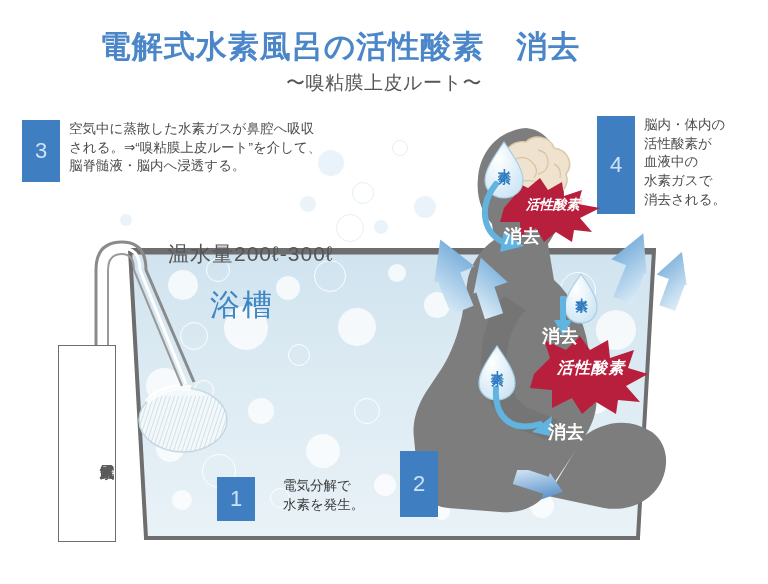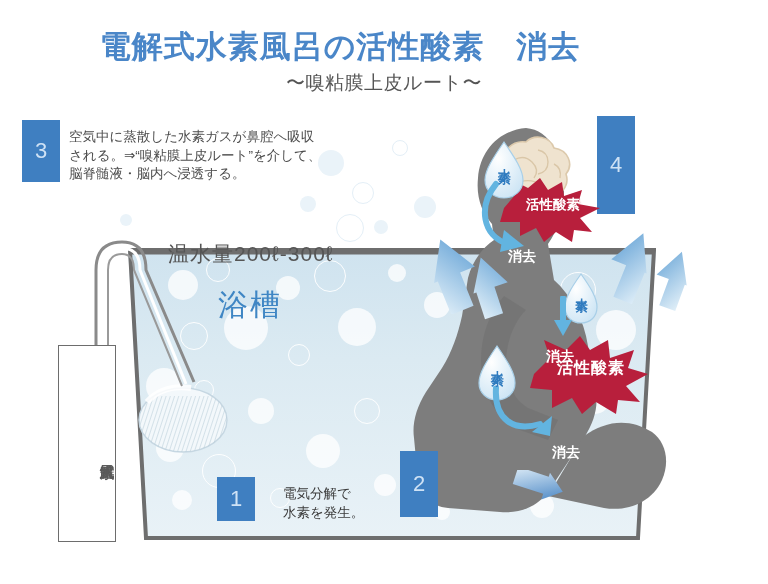--- a/index.html
+++ b/index.html
@@ -12,21 +12,21 @@
          font-size:31px;font-weight:bold;color:#4a86c8;letter-spacing:1px;}
   .subtitle{position:absolute;left:0;top:70px;width:768px;text-align:center;
             font-size:19px;color:#555;letter-spacing:.5px;}
 
   
   .callout{position:absolute;display:flex;align-items:stretch;}
   .cnum{background:#3f7fc1;color:#cfe2f5;font-size:22px;line-height:1;
         display:flex;align-items:center;justify-content:center;
         min-width:26px;padding:0 6px;}
   .ctext{font-size:13.5px;line-height:1.38;color:#4c4c4c;padding-left:9px;
-         white-space:pre-line;margin-top:8px;}
+         white-space:pre-line;}
 
   #callout3{left:22px;top:120px;}
   #callout3 .cnum{width:26px;height:62px;}
   #callout4{left:597px;top:116px;}
   #callout4 .cnum{width:26px;height:98px;}
   #callout1{left:217px;top:477px;z-index:26;}
   #callout1 .cnum{width:26px;height:44px;}
   #callout1 .ctext{color:#3a3a3a;padding-left:28px;}
   #callout2{left:400px;top:451px;z-index:26;}
   #callout2 .cnum{width:26px;height:66px;}
@@ -56,22 +56,22 @@
   #hose{position:absolute;left:86px;top:232px;width:130px;height:175px;z-index:21;}
   
   #plate{position:absolute;left:133px;top:380px;width:96px;height:76px;z-index:20;}
 
   
   #person{position:absolute;left:408px;top:120px;width:270px;height:420px;z-index:12;}
 
   
   .lab{position:absolute;font-weight:bold;text-align:center;z-index:18;}
   .labH{color:#2f7bbf;font-size:12.5px;line-height:1.05;}
-  .labErase{color:#ffffff;font-size:14px;z-index:18;margin-top:24px;}
-  .labROS{color:#ffffff;font-weight:bold;}
+  .labErase{color:#ffffff;font-size:18px;z-index:18;}
+  .labROS{color:#ffffff;font-weight:bold;font-style:italic;}
 
   
   .drop{position:absolute;z-index:17;}
 
   
   .airb{position:absolute;border-radius:50%;background:#eaf3f9;z-index:2;}
   .airbR{position:absolute;border-radius:50%;border:1.5px solid #e4eff7;z-index:2;}
 </style>
 </head>
 <body>
@@ -92,20 +92,25 @@
 
   <div class="callout" id="callout3">
     <div class="cnum">3</div>
     <div class="ctext">空気中に蒸散した水素ガスが鼻腔へ吸収
 される。⇒“嗅粘膜上皮ルート”を介して、
 脳脊髄液・脳内へ浸透する。</div>
   </div>
 
   <div class="callout" id="callout4">
     <div class="cnum">4</div>
+    <div class="ctext">脳内・体内の
+活性酸素が
+血液中の
+水素ガスで
+消去される。</div>
   </div>
 
   <div id="tub">
     <div class="tubWater"></div>
 
     <div class="bub" style="left:40px;top:22px;width:30px;height:30px;"></div>
     <div class="bubR" style="left:78px;top:10px;width:22px;height:22px;"></div>
     <div class="bub" style="left:96px;top:58px;width:44px;height:44px;"></div>
     <div class="bubR" style="left:52px;top:74px;width:26px;height:26px;"></div>
     <div class="bub" style="left:18px;top:120px;width:36px;height:36px;"></div>
@@ -162,21 +167,21 @@
     <path d="M14,22 Q30,4 58,8" fill="none" stroke="#ffffff" stroke-width="6" opacity=".85"></path>
   </svg>
 
   <div id="device">
     <div id="devTextWrap">
       <div class="devText">電解式水素風呂</div>
     </div>
   </div>
 
   <div style="position:absolute;left:168px;top:240px;font-size:21px;color:#555;z-index:16;letter-spacing:1px;">温水量200ℓ-300ℓ</div>
-  <div style="position:absolute;left:210px;top:285px;font-size:30px;color:#3f86c4;z-index:16;letter-spacing:2px;margin-left:8px;">浴槽</div>
+  <div style="position:absolute;left:210px;top:285px;font-size:30px;color:#3f86c4;z-index:16;letter-spacing:2px;">浴槽</div>
 
   <svg style="position:absolute;left:430px;top:228px;width:56px;height:86px;z-index:14;" viewBox="0 0 56 86">
     <defs>
         <linearGradient id="ag1" x1="0" y1="1" x2="1" y2="0">
       <stop offset="0" stop-color="#dfeef8"></stop>
           <stop offset="1" stop-color="#5f9fd4"></stop>
     </linearGradient>
       </defs>
     <path d="M6,82 L30,82 L30,46 L46,46 L24,8 L2,46 L6,46 Z" fill="url(#ag1)" transform="rotate(-22 26 45)"></path>
   </svg>

